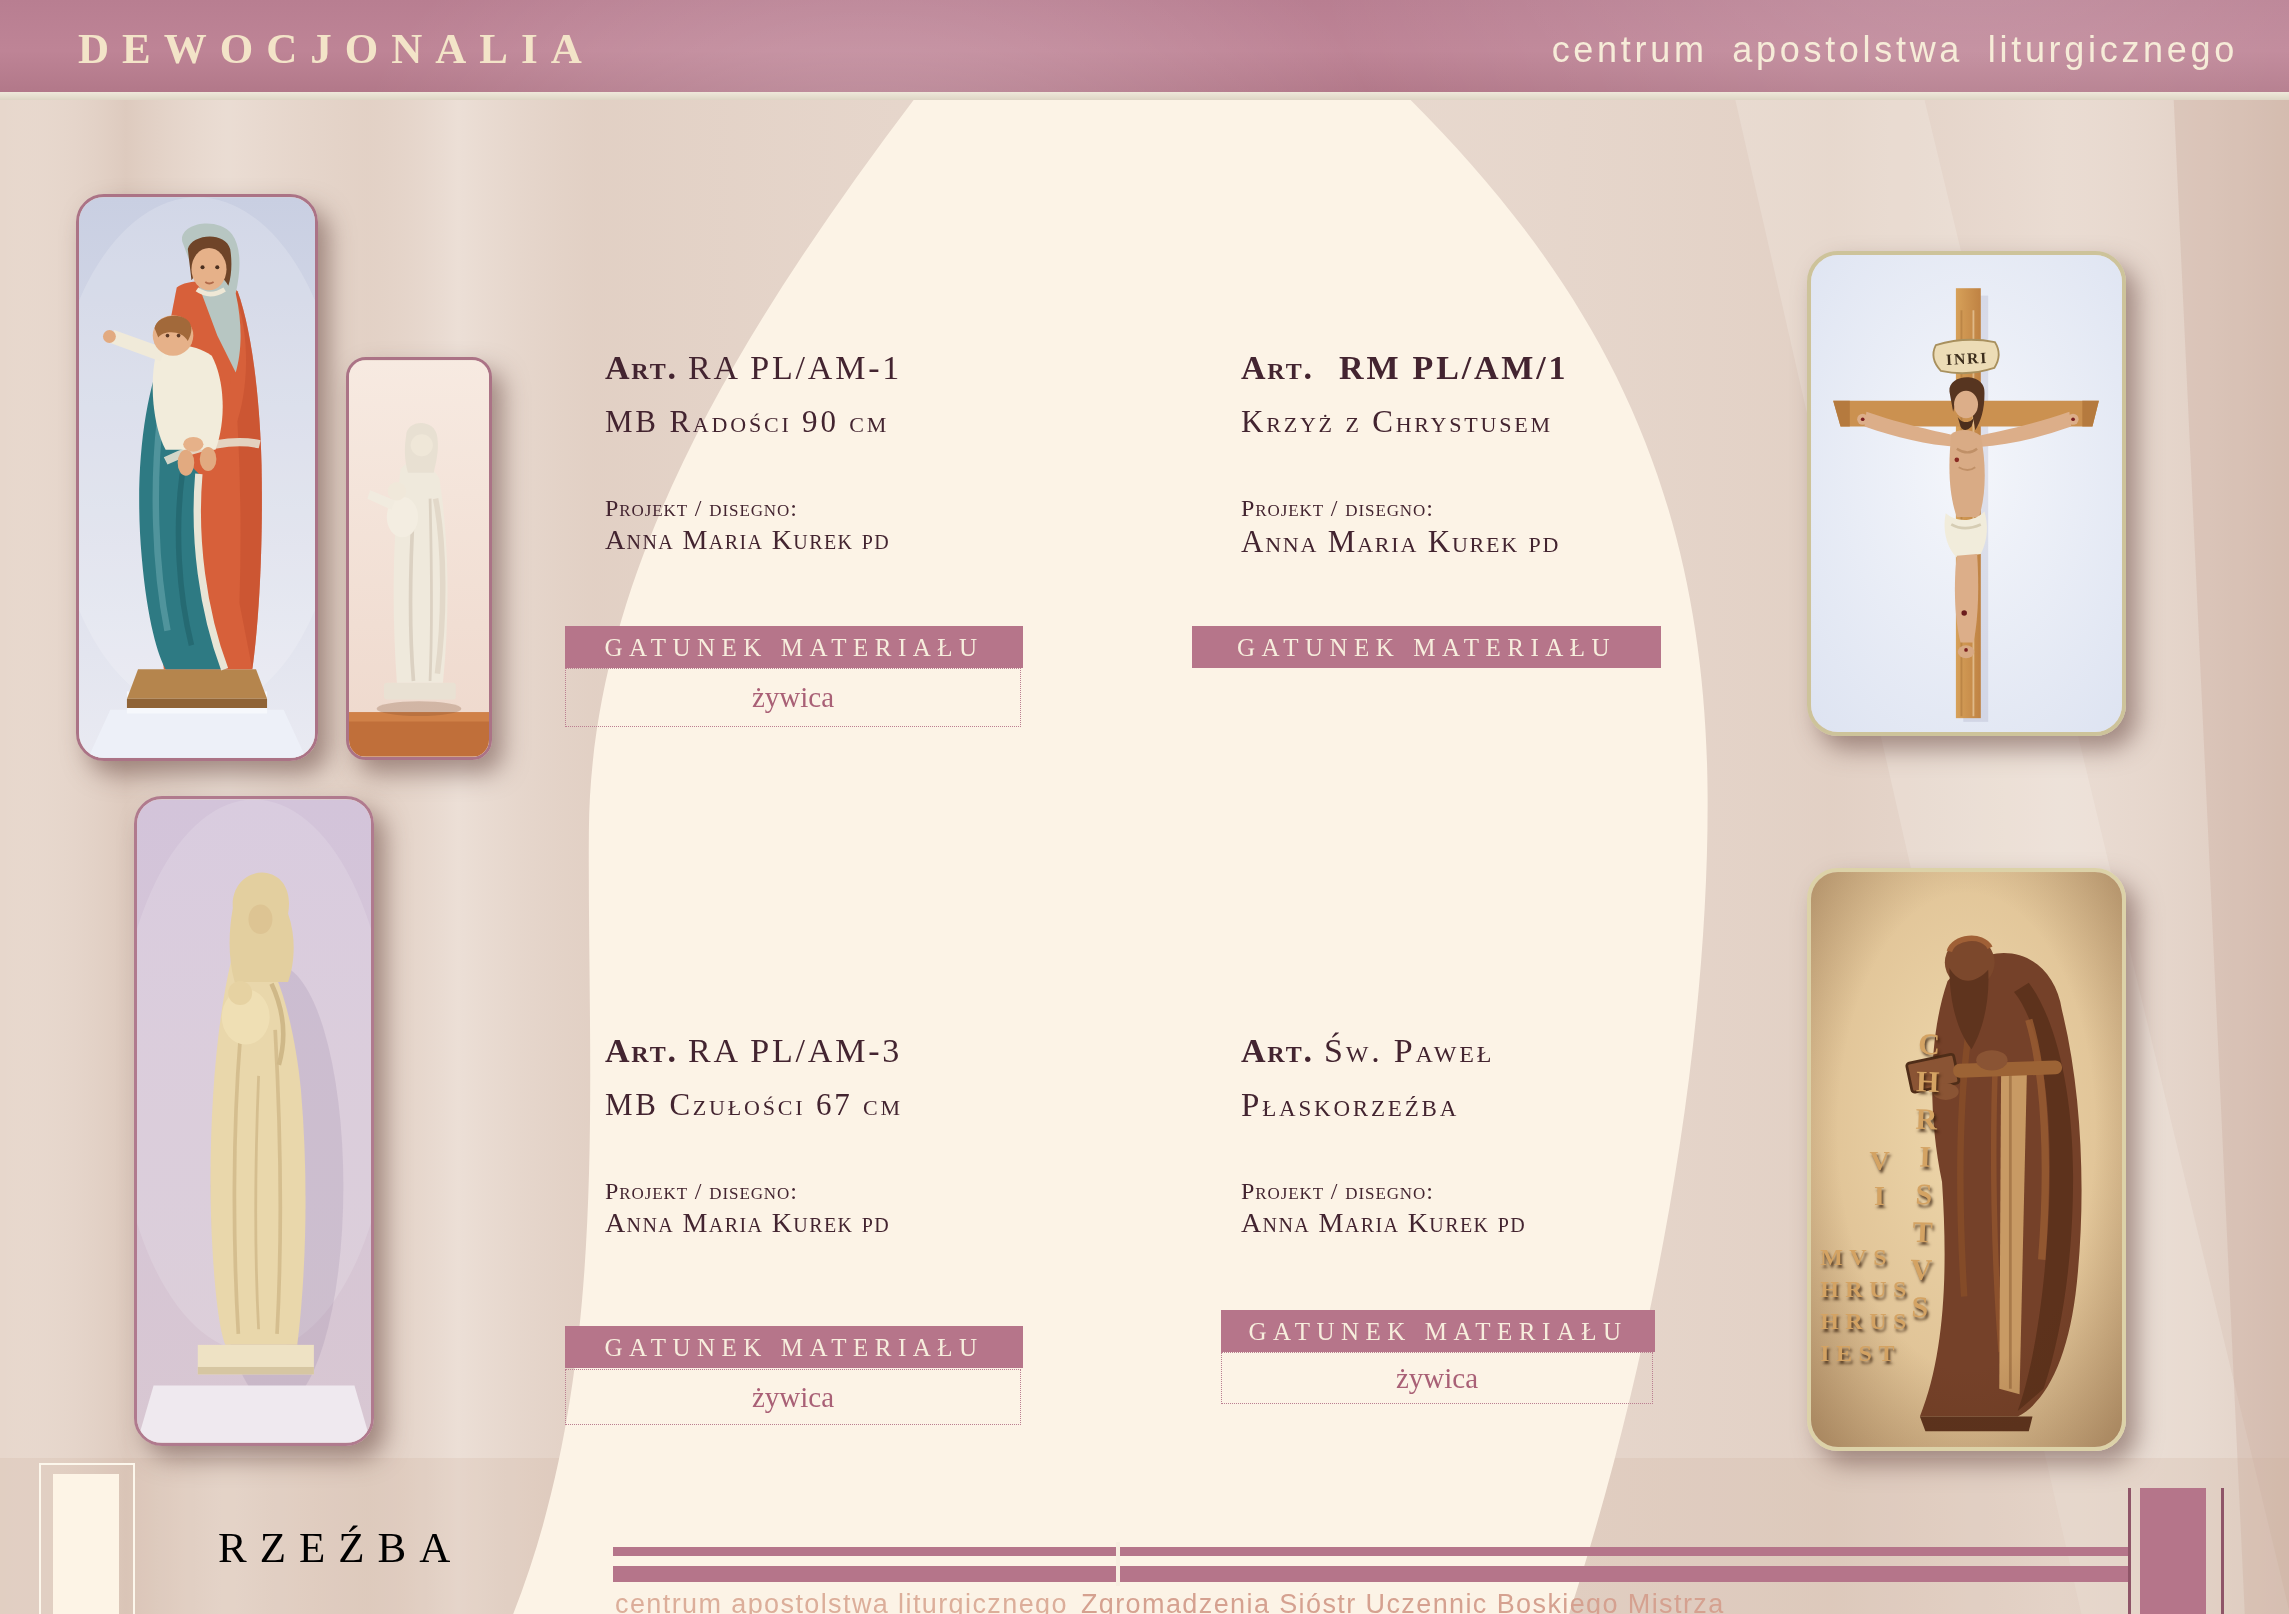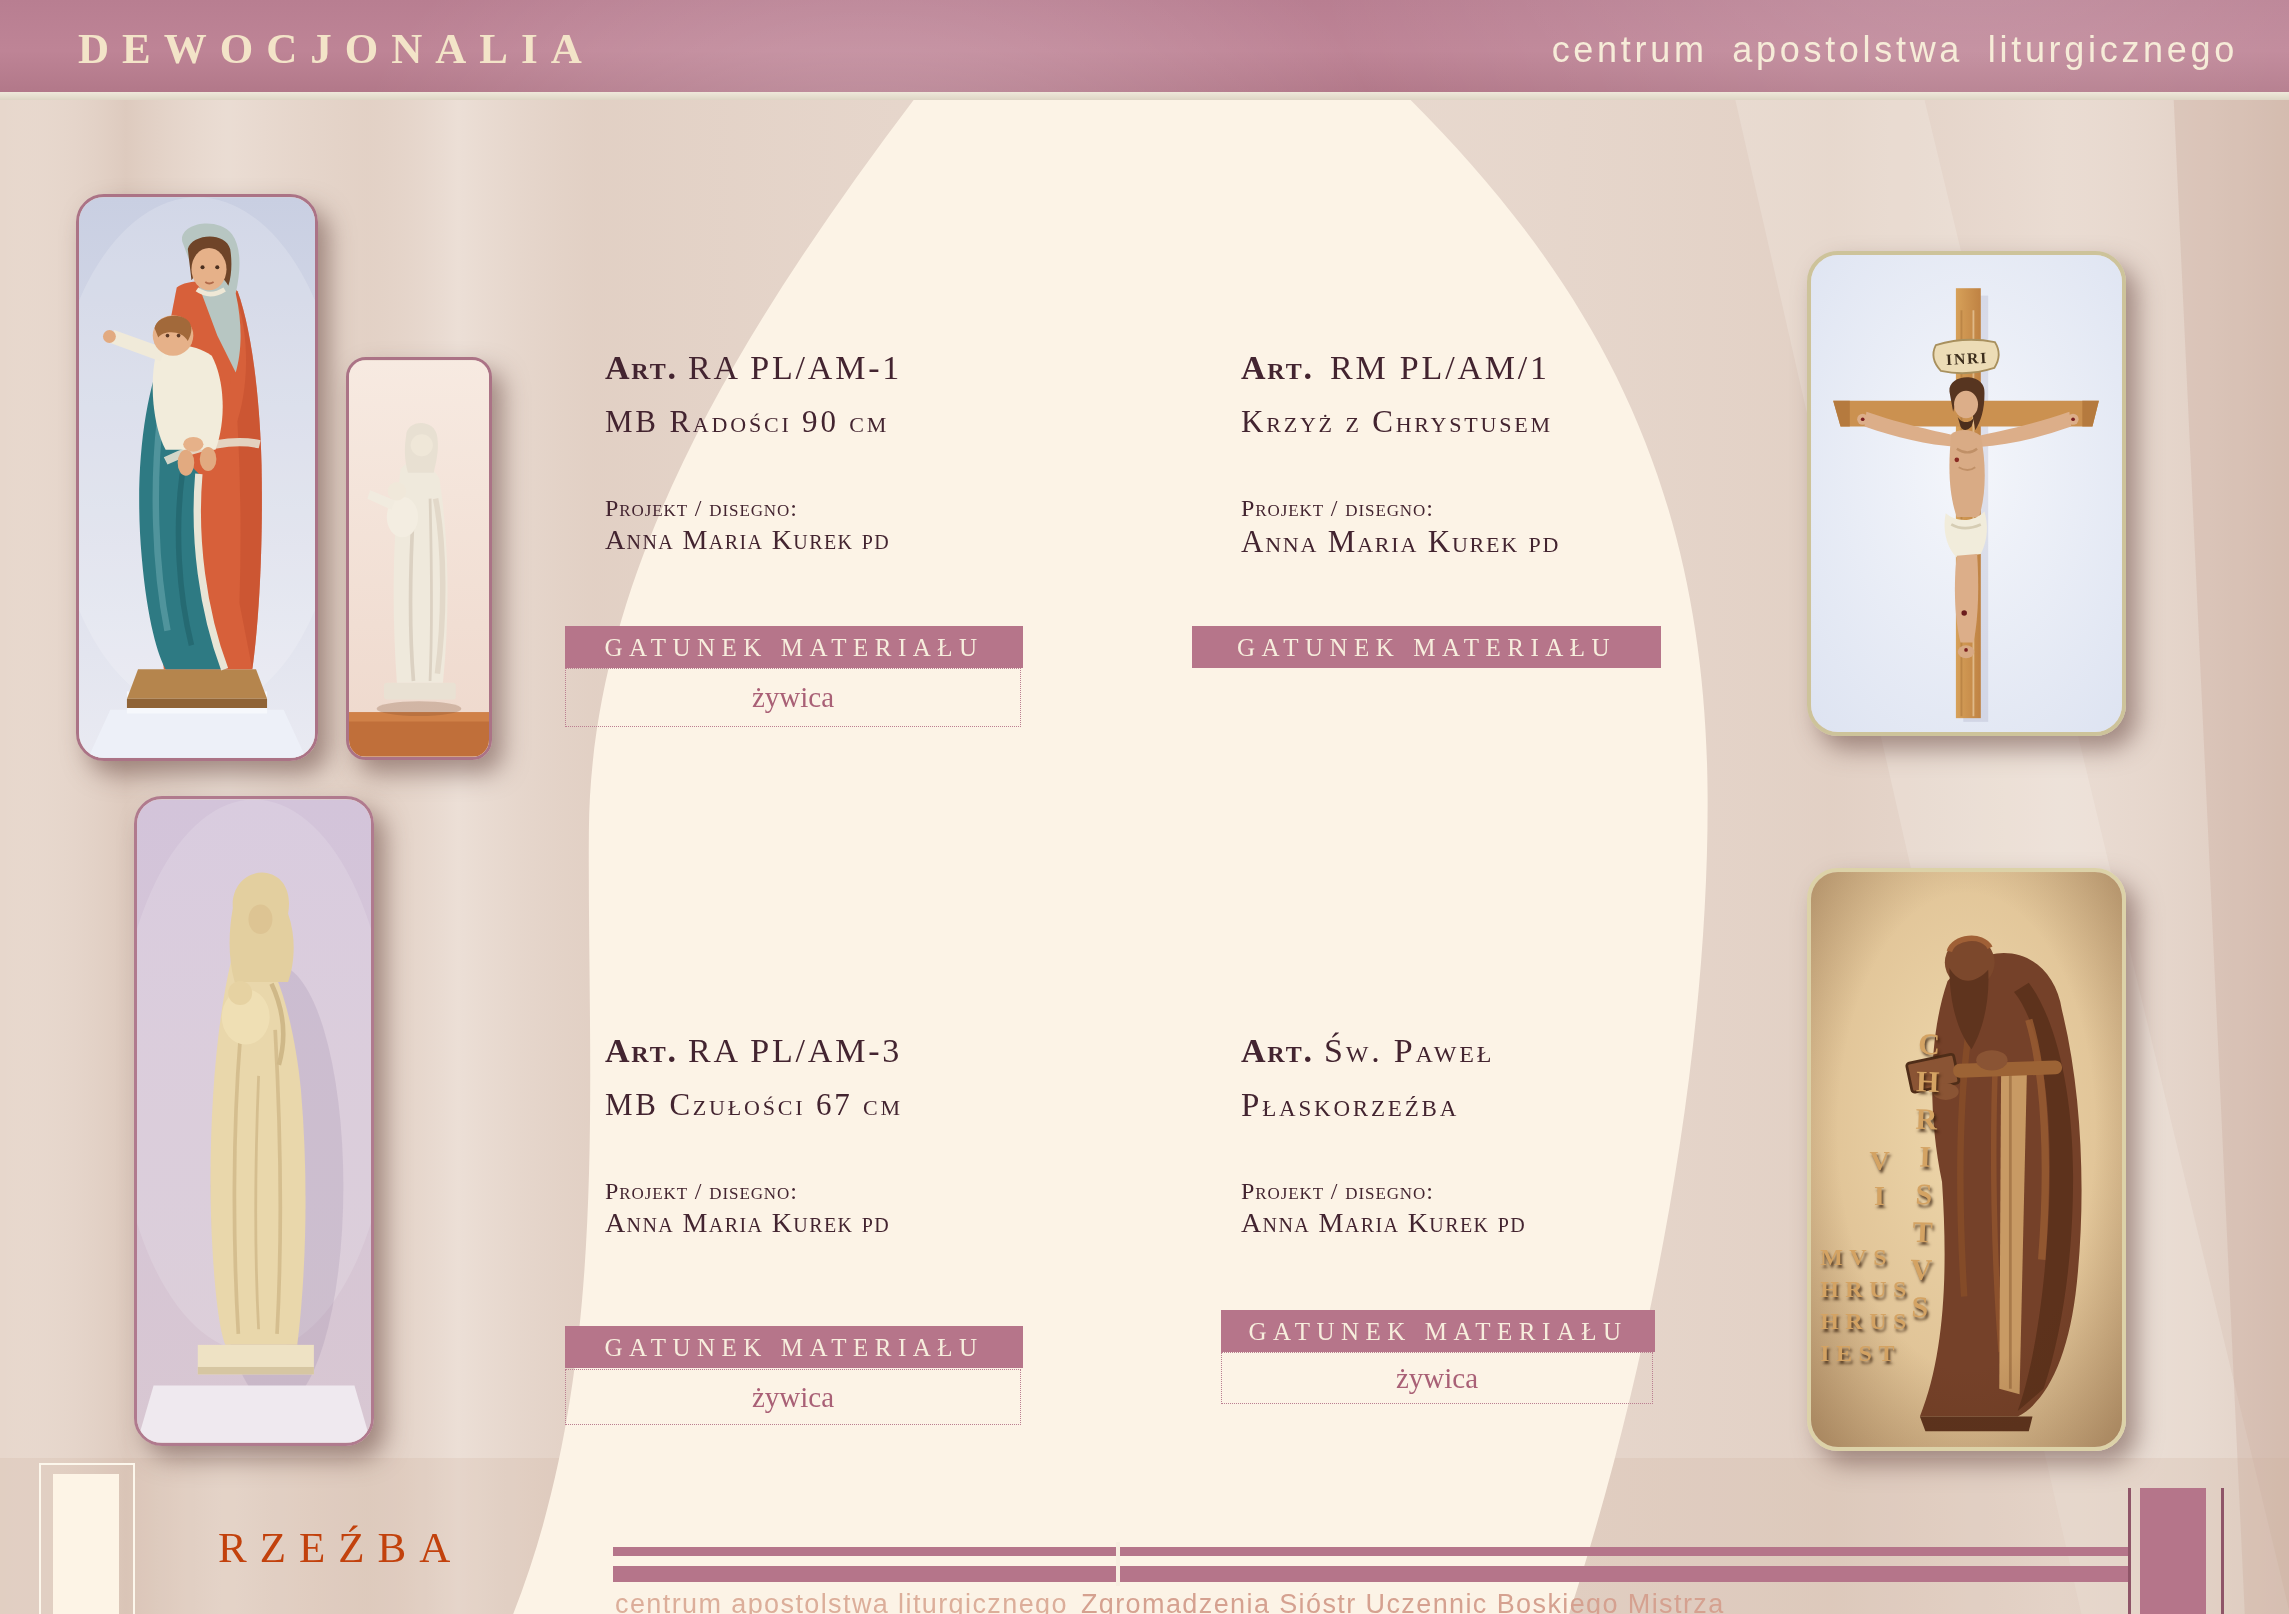--- a/index.html
+++ b/index.html
@@ -46,41 +46,41 @@
   .art-line{top:13px;font-size:34px;letter-spacing:1.8px;}
   .art{font-weight:bold;}
   .code{letter-spacing:2.8px;}
   .pname{top:44px;font-size:31px;letter-spacing:2.8px;margin-top:24px;}
   .plabel{top:159px;font-size:24px;letter-spacing:0.9px;}
   .designer{top:188px;font-size:28px;letter-spacing:1.4px;}
   .p1{left:605px;top:336px;}
   .p2{left:1241px;top:336px;}
   .p3{left:605px;top:1019px;}
   .p4{left:1241px;top:1019px;}
-  .p2 .code{margin-left:6px;}
+  .p2 .code{margin-left:15px;font-weight:bold;}
   .p2 .designer{font-size:31px;letter-spacing:1.8px;}
   .p4 .pname{font-size:33px;}
 
   
   .banner{position:absolute;background:#b6758a;text-align:center;color:#f7eedd;
           font-size:25px;letter-spacing:6.5px;}
   .banner span{display:block;}
   .matbox{position:absolute;border:1.8px dotted #bb7f91;text-align:center;color:#a96076;font-size:29px;}
   .b1{left:565px;top:626px;width:458px;height:42px;line-height:44px;}
   .m1{left:565px;top:668px;width:454px;height:57px;line-height:57px;}
   .b2{left:1192px;top:626px;width:469px;height:42px;line-height:44px;}
   .m2{left:1192px;top:668px;width:465px;height:57px;line-height:57px;}
   .b3{left:565px;top:1326px;width:458px;height:42px;line-height:44px;}
   .m3{left:565px;top:1369px;width:454px;height:54px;line-height:54px;}
   .b4{left:1221px;top:1310px;width:434px;height:42px;line-height:44px;}
   .m4{left:1221px;top:1352px;width:430px;height:50px;line-height:50px;}
 
   
   .section-label{position:absolute;left:218px;top:1523px;font-size:43px;letter-spacing:13px;
-      color:#c2410c;font-weight:normal;}
+      color:#000000;font-weight:normal;}
   .fbar{position:absolute;background:#b5758a;}
   .fbar1{left:613px;top:1547px;width:1517px;height:9.2px;}
   .fbar2{left:613px;top:1566px;width:1517px;height:15.7px;}
   .fdiv{position:absolute;left:1116px;top:1542px;width:3.7px;height:44px;background:#f7eee1;}
   .footer-text{position:absolute;left:615px;top:1589px;white-space:nowrap;
       font-family:"Liberation Sans","DejaVu Sans",sans-serif;font-size:27px;letter-spacing:1.4px;}
   .footer-text .ft-left{color:#dcae9a;margin-right:13px;}
   .footer-text .ft-right{color:#d5a190;}
   .bookend-outer{position:absolute;left:39px;top:1463px;width:92px;height:151px;
       border:2.8px solid #fcf7ec;}

